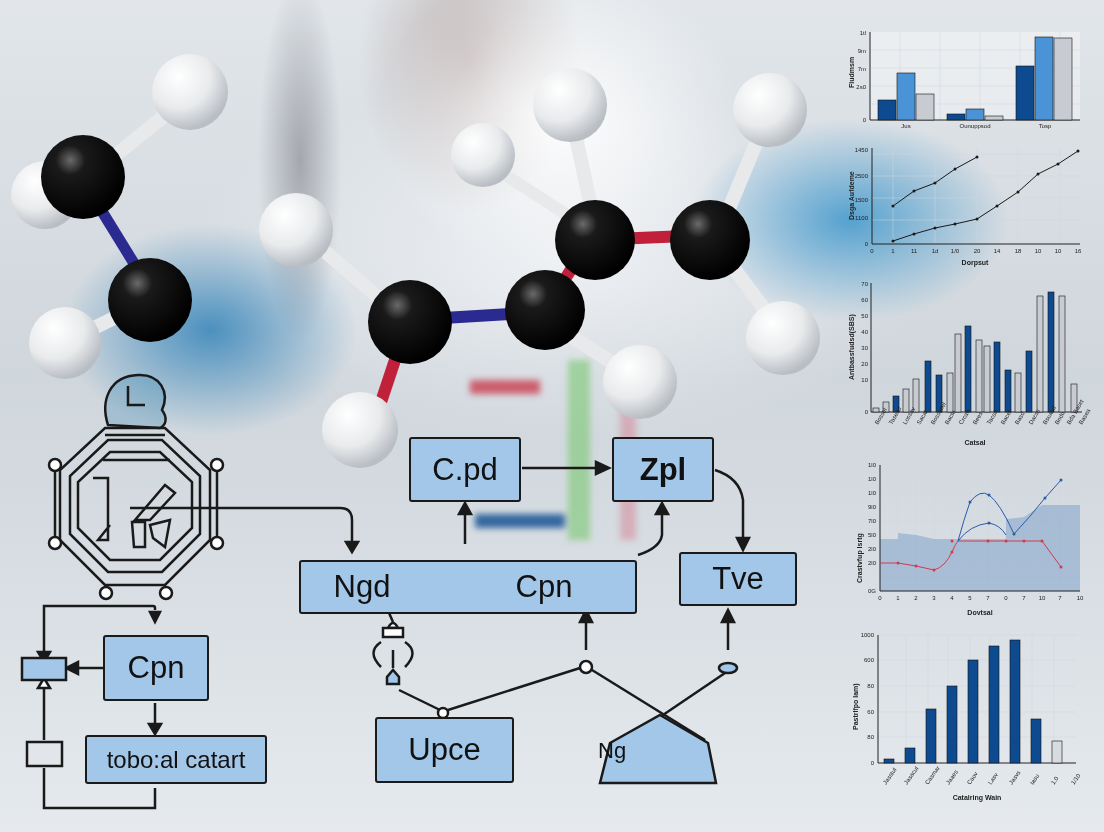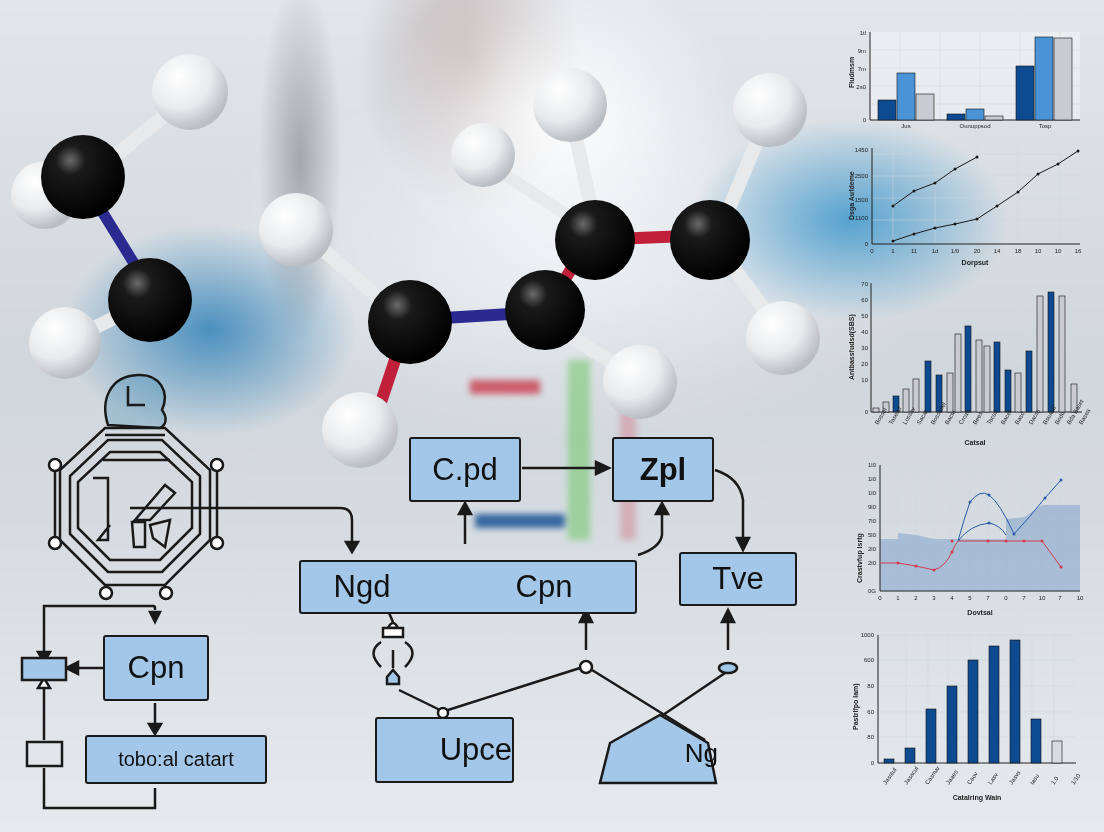--- a/index.html
+++ b/index.html
@@ -164,30 +164,30 @@
 <div class="box" style="left:299px;top:552px;width:338px;height:54px;justify-content:space-around;margin-top:8px;">
   <span style="margin-left:-30px;">Ngd</span>
   <span>Cpn</span>
 </div>
 <div class="box" style="left:679px;top:552px;width:118px;height:54px;text-align:right;">
     <span>Tve</span>
   </div>
 <div class="box" style="left:103px;top:635px;width:106px;height:66px;">
     <span>Cpn</span>
   </div>
-<div class="box" style="left:85px;top:735px;width:182px;height:49px;font-size:20px;">
+<div class="box" style="left:85px;top:735px;width:182px;height:49px;font-size:24px;">
     <span>tobo:al catart</span>
   </div>
-<div class="box" style="left:375px;top:717px;width:139px;height:66px;justify-content:flex-end;">
+<div class="box" style="left:375px;top:717px;width:139px;height:66px;">
     <span>Upce</span>
   </div>
 <svg width="120" height="70" style="left:598px;top:713px;">
   <polygon points="62,2 110,30 118,70 2,70 12,30" fill="#a3c7e9" stroke="#1a1a1a" stroke-width="2.5"></polygon>
 </svg>
-<div style="position:absolute;left:598px;top:738px;width:120px;text-align:right;font-size:26px;">Ng</div>
+<div style="position:absolute;left:598px;top:738px;width:120px;text-align:left;font-size:22px;">Ng</div>
 
 <svg class="chart" width="264" height="120" style="left:840px;top:20px;">
   <rect x="30" y="12" width="210" height="88" fill="#ffffff" fill-opacity="0.35"></rect>
   <g stroke="#cfd6de" stroke-width="0.5">
     <line x1="30" y1="30" x2="240" y2="30"></line>
       <line x1="30" y1="48" x2="240" y2="48"></line>
       <line x1="30" y1="66" x2="240" y2="66"></line>
       <line x1="30" y1="84" x2="240" y2="84"></line>
     <line x1="60" y1="12" x2="60" y2="100"></line>
       <line x1="100" y1="12" x2="100" y2="100"></line>

